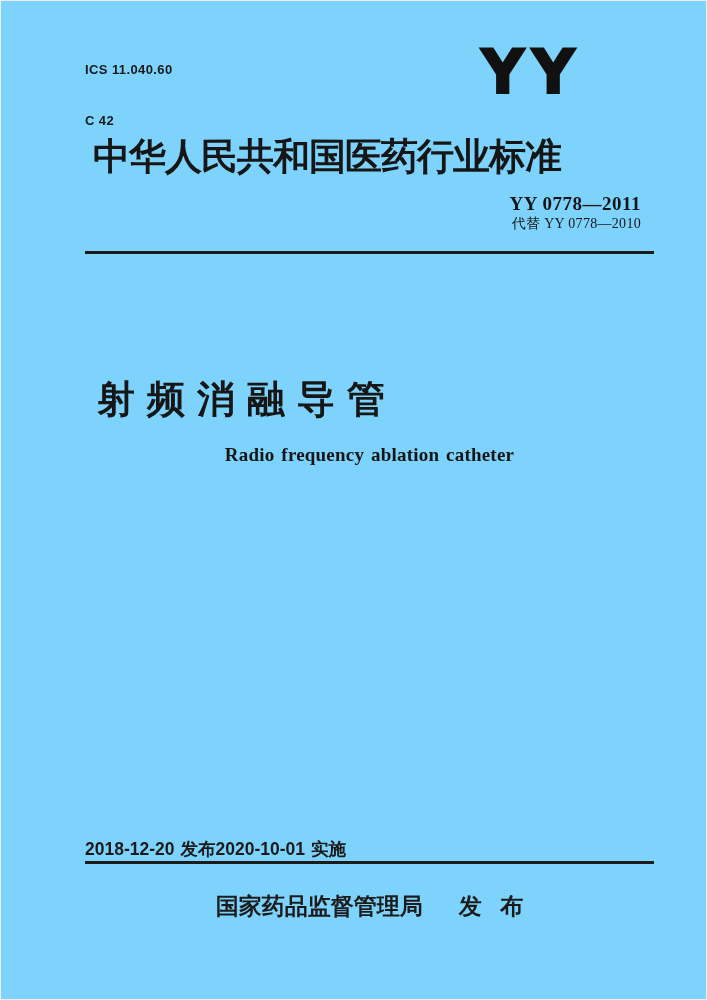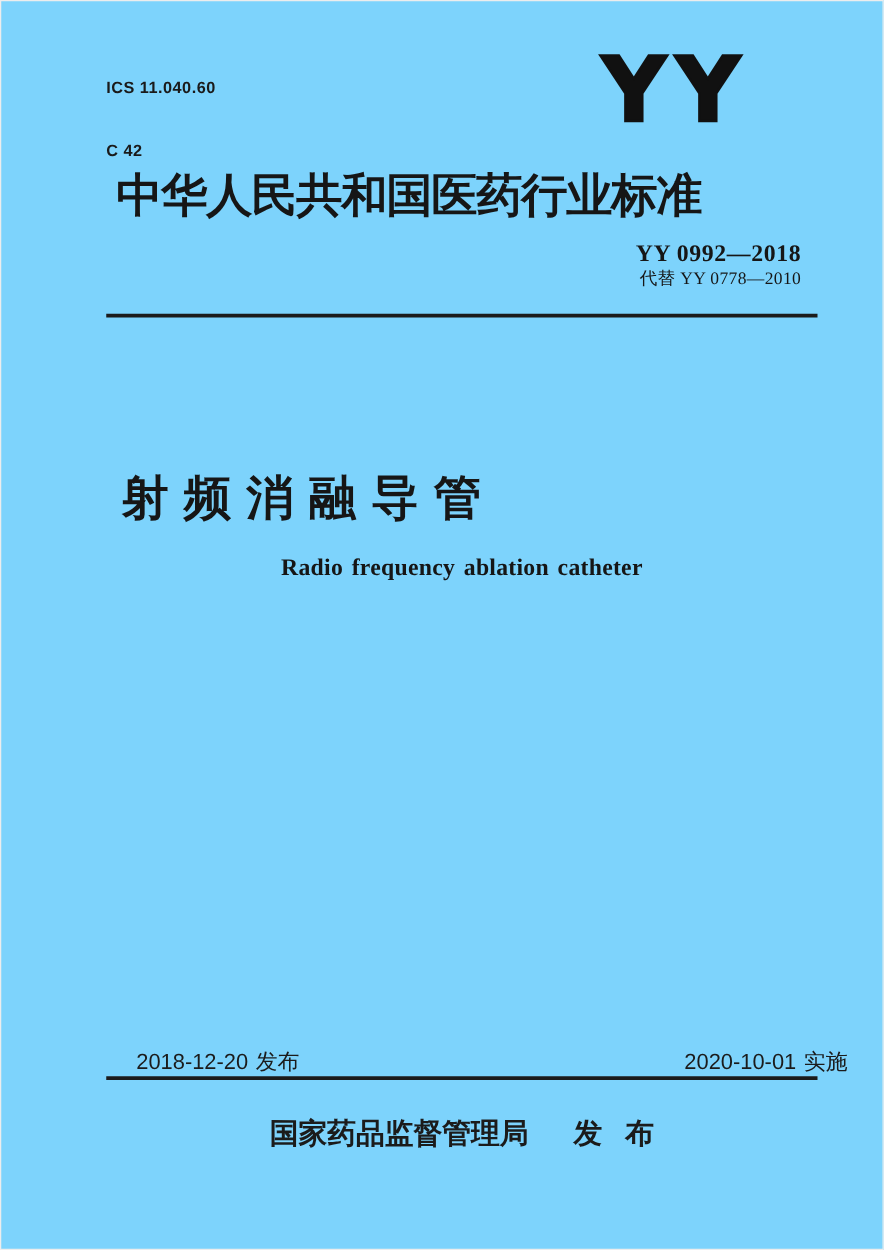--- a/index.html
+++ b/index.html
@@ -29,21 +29,21 @@
     letter-spacing: 0.4px;
     white-space: pre;
   }
 
   
   .yy-logo {
     position: absolute;
     left: 481px;
     top: 26px;
     font-family: "DejaVu Sans", "Liberation Sans", sans-serif;
-    font-size: 72px;
+    font-size: 60px;
     line-height: 92px;
     font-weight: 900;
     letter-spacing: 7px;
     color: #111;
     -webkit-text-stroke: 2px #111;
   }
 
   
   .org-title {
     position: absolute;
@@ -123,26 +123,24 @@
     color: #161616;
   }
 
   
   .dates-row {
     position: absolute;
     left: 85px;
     top: 839px;
     width: 569px;
     display: flex;
-    justify-content: space-between;
     font-size: 17.5px;
     line-height: 20px;
-    font-weight: 400;
+    font-weight: 700;
     color: #1b1b1b;
-    margin-left: 24px;
   }
   .date-label { margin-left: 6px; }
 
   
   .publisher-row {
     position: absolute;
     left: 85px;
     top: 894px;
     width: 569px;
     text-align: center;
@@ -166,21 +164,21 @@
   <div class="ics-block">
     <div>ICS 11.040.60</div>
     <div>C 42</div>
   </div>
 
   <div class="yy-logo">YY</div>
 
   <h1 class="org-title">中华人民共和国医药行业标准</h1>
 
   <div class="num-block">
-    <div class="std-num">YY 0992—2018</div>
+    <div class="std-num">YY 0778—2011</div>
     <div class="replaces">代替 YY 0778—2010</div>
   </div>
 
   <div class="rule rule-top"></div>
 
   <h2 class="title-zh">射频消融导管</h2>
 
   <h3 class="title-en">Radio frequency ablation catheter</h3>
 
   <div class="dates-row">

